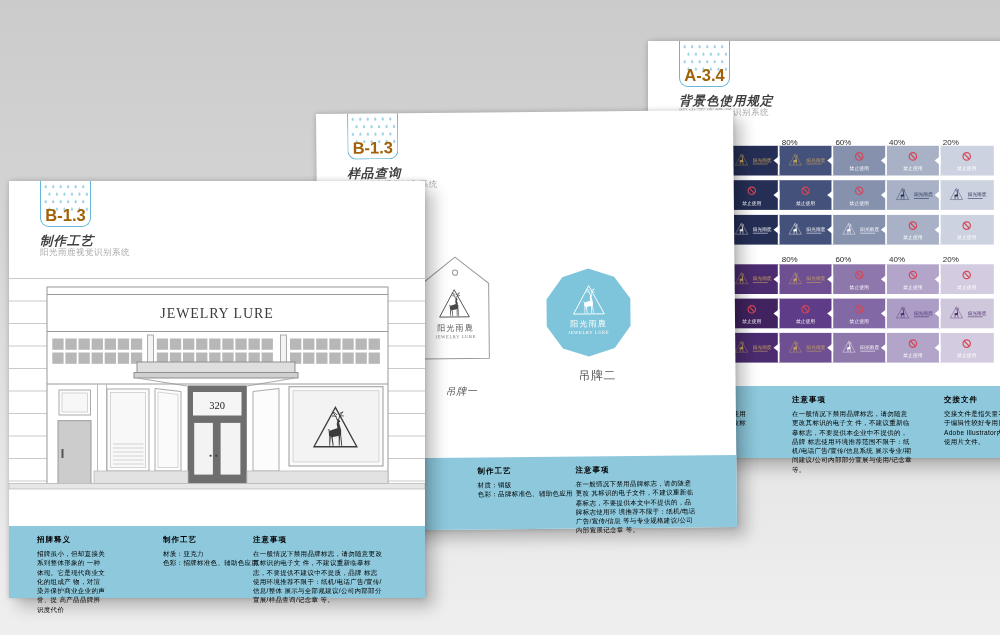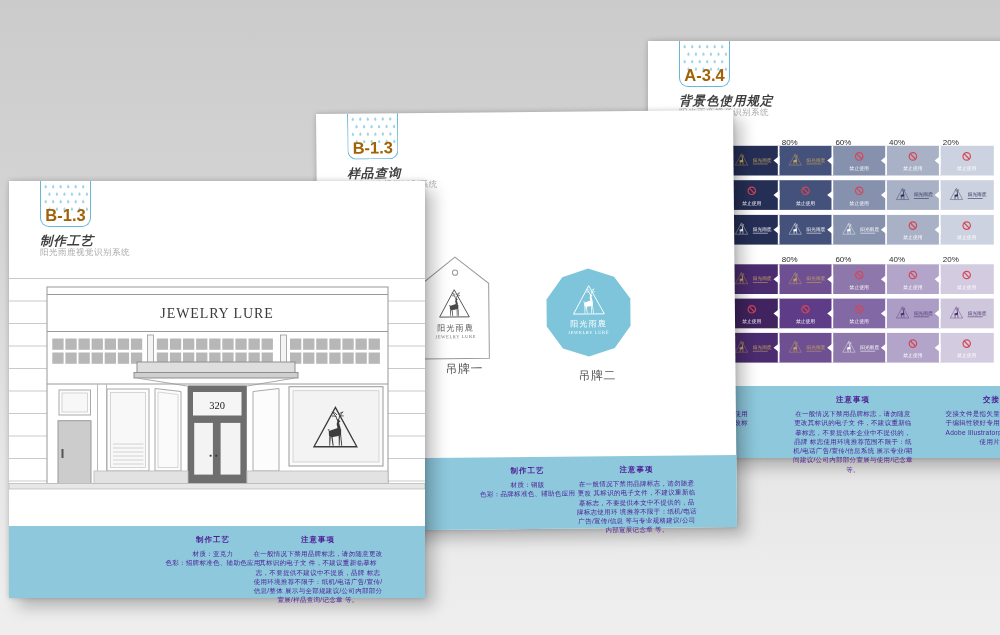--- a/index.html
+++ b/index.html
@@ -10,21 +10,21 @@
  box-shadow:0 0 5px rgba(0,0,0,.20), 9px 9px 15px rgba(0,0,0,.24);}
 .badge{position:absolute;left:31px;top:0;width:49px;height:45px;
  border:1.4px solid #66b7d8;border-top:none;border-radius:0 0 9px 9px;}
 .code{position:absolute;left:0;right:0;bottom:1px;text-align:center;
  font-size:16.5px;font-weight:bold;color:#a16207;letter-spacing:0;}
 .t1{position:absolute;left:31px;top:52px;font-size:12.5px;font-weight:bold;
  color:#3f3f3f;letter-spacing:1px;white-space:nowrap;font-style:italic;}
 .t2{position:absolute;left:31px;top:66px;font-size:8.5px;color:#ababab;
  letter-spacing:.5px;white-space:nowrap;}
 .footer{position:absolute;left:0;bottom:0;width:100%;height:72px;background:#8dc8dc;}
-.fc{position:absolute;top:9px;color:#4c1d95;text-align:center;}
+.fc{position:absolute;top:9px;color:#000000;}
 .fh{font-size:7.5px;font-weight:bold;letter-spacing:1px;margin-bottom:4px;}
 .fp{font-size:6.5px;line-height:9.3px;letter-spacing:.3px;}
 </style>
 </head>
 <body>
 
 <svg width="0" height="0" style="position:absolute">
   <defs>
     <path id="dp" d="M1.2,0 C1.7,1.1 2.4,1.7 2.4,2.5 a1.2,1.2 0 1,1 -2.4,0 C0,1.7 0.7,1.1 1.2,0 Z" fill="#9fd3e8"></path>
     <path id="tri" d="M30,3 L57.5,53.5 L2.5,53.5 Z" fill="none" stroke="currentColor" stroke-width="1.7"></path>
@@ -464,21 +464,21 @@
     <g>
       <polygon id="deca" points="270.6,157.2 296.5,165.6 312.5,187.6 312.5,214.8 296.5,236.8 270.6,245.2 244.7,236.8 228.7,214.8 228.7,187.6 244.7,165.6" fill="#7ec5db"></polygon>
       <g color="#ffffff" transform="translate(254.2,172.6) scale(0.56)">
           <use href="#deerlogo" stroke-width="2.2"></use>
         </g>
       <text x="270.6" y="215" text-anchor="middle" font-size="8" letter-spacing="1.2" fill="#ffffff">阳光雨鹿</text>
       <text x="270.6" y="222.5" text-anchor="middle" font-family="Liberation Serif,serif" font-size="4.6" letter-spacing="0.6" fill="#ffffff">JEWELRY LURE</text>
     </g>
   </svg>
 
-  <div style="position:absolute;left:127px;top:248px;font-size:12px;color:#555;letter-spacing:.5px;">吊牌一</div>
+  <div style="position:absolute;left:127px;top:272px;font-size:10px;color:#555;letter-spacing:.5px;font-style:italic;">吊牌一</div>
 
   <div style="position:absolute;left:260px;top:256px;font-size:12px;color:#555;letter-spacing:.5px;font-family:Liberation Mono, monospace;">吊牌二</div>
 
   <div class="footer">
 
     <div class="fc" style="left:32px;width:72px;">
       <div class="fh">吊牌释义</div>
       <div class="fp">吊牌虽小，但却直接关系到整体形象的 一种体现。它是现代商业文化的综合产 物，对渲染并保护商业企业的声誉、提 高产品品牌辨识度代价</div>
     </div>
 
@@ -660,20 +660,24 @@
       </g>
 
     <rect x="85" y="290" width="94" height="12.4" fill="#e2e2e2" stroke="#bbbbbb" stroke-width="0.8"></rect>
     <rect x="238" y="290" width="141" height="12.4" fill="#e2e2e2" stroke="#bbbbbb" stroke-width="0.8"></rect>
 
     <rect x="0" y="302.4" width="416" height="5.6" fill="#e7e7e7" stroke="#b5b5b5" stroke-width="0.7"></rect>
   </svg>
 
   <div class="footer">
 
+    <div class="fc" style="left:28px;width:70px;">
+      <div class="fh">招牌释义</div>
+      <div class="fp">招牌虽小，但却直接关系到整体形象的 一种体现。它是现代商业文化的组成产 物，对渲染并保护商业企业的声誉、提 高产品品牌辨识度代价</div>
+    </div>
 
     <div class="fc" style="left:154px;width:100px;">
       <div class="fh">制作工艺</div>
       <div class="fp">材质：亚克力<br>色彩：招牌标准色、辅助色应用</div>
     </div>
 
     <div class="fc" style="left:244px;width:130px;">
       <div class="fh">注意事项</div>
       <div class="fp">在一般情况下禁用品牌标志，请勿随意更改其标识的电子文 件，不建议重新临摹标志，不要提供不建议中不提质，品牌 标志使用环境推荐不限于：纸机/电话广告/宣传/信息/整体 展示与全部规建议/公司内部部分宣展/样品查询/记念章 等。</div>
     </div>

